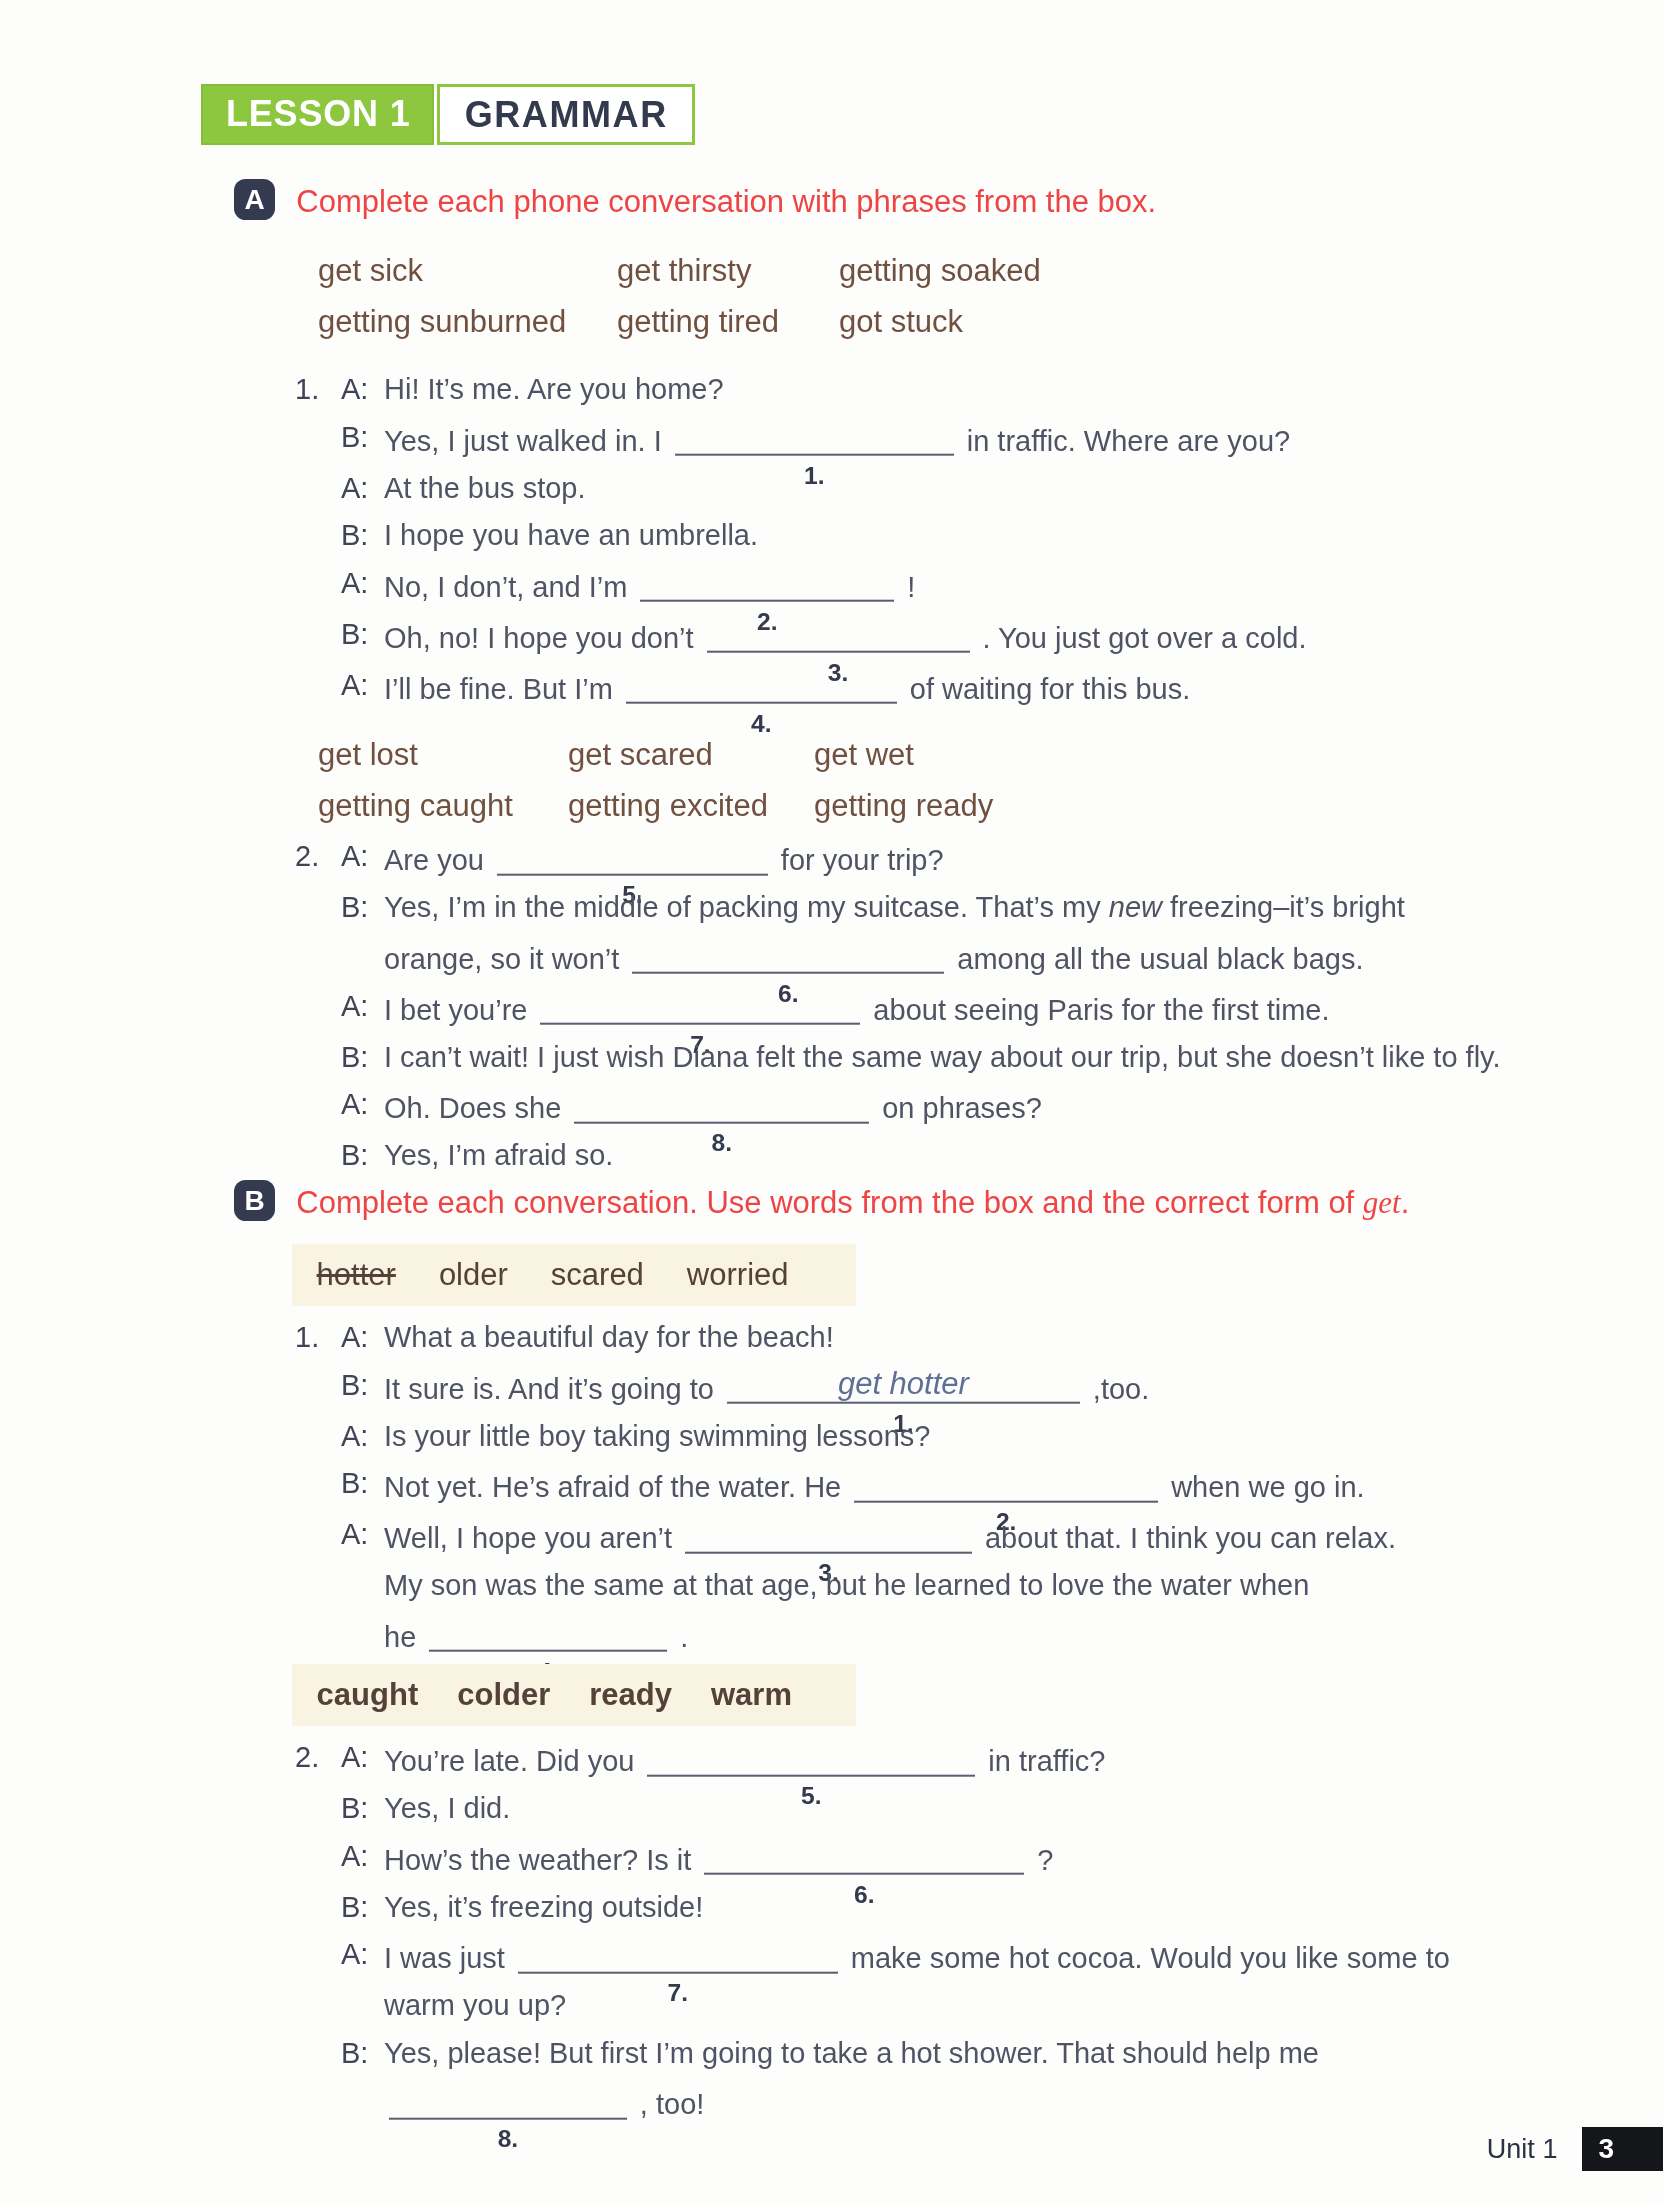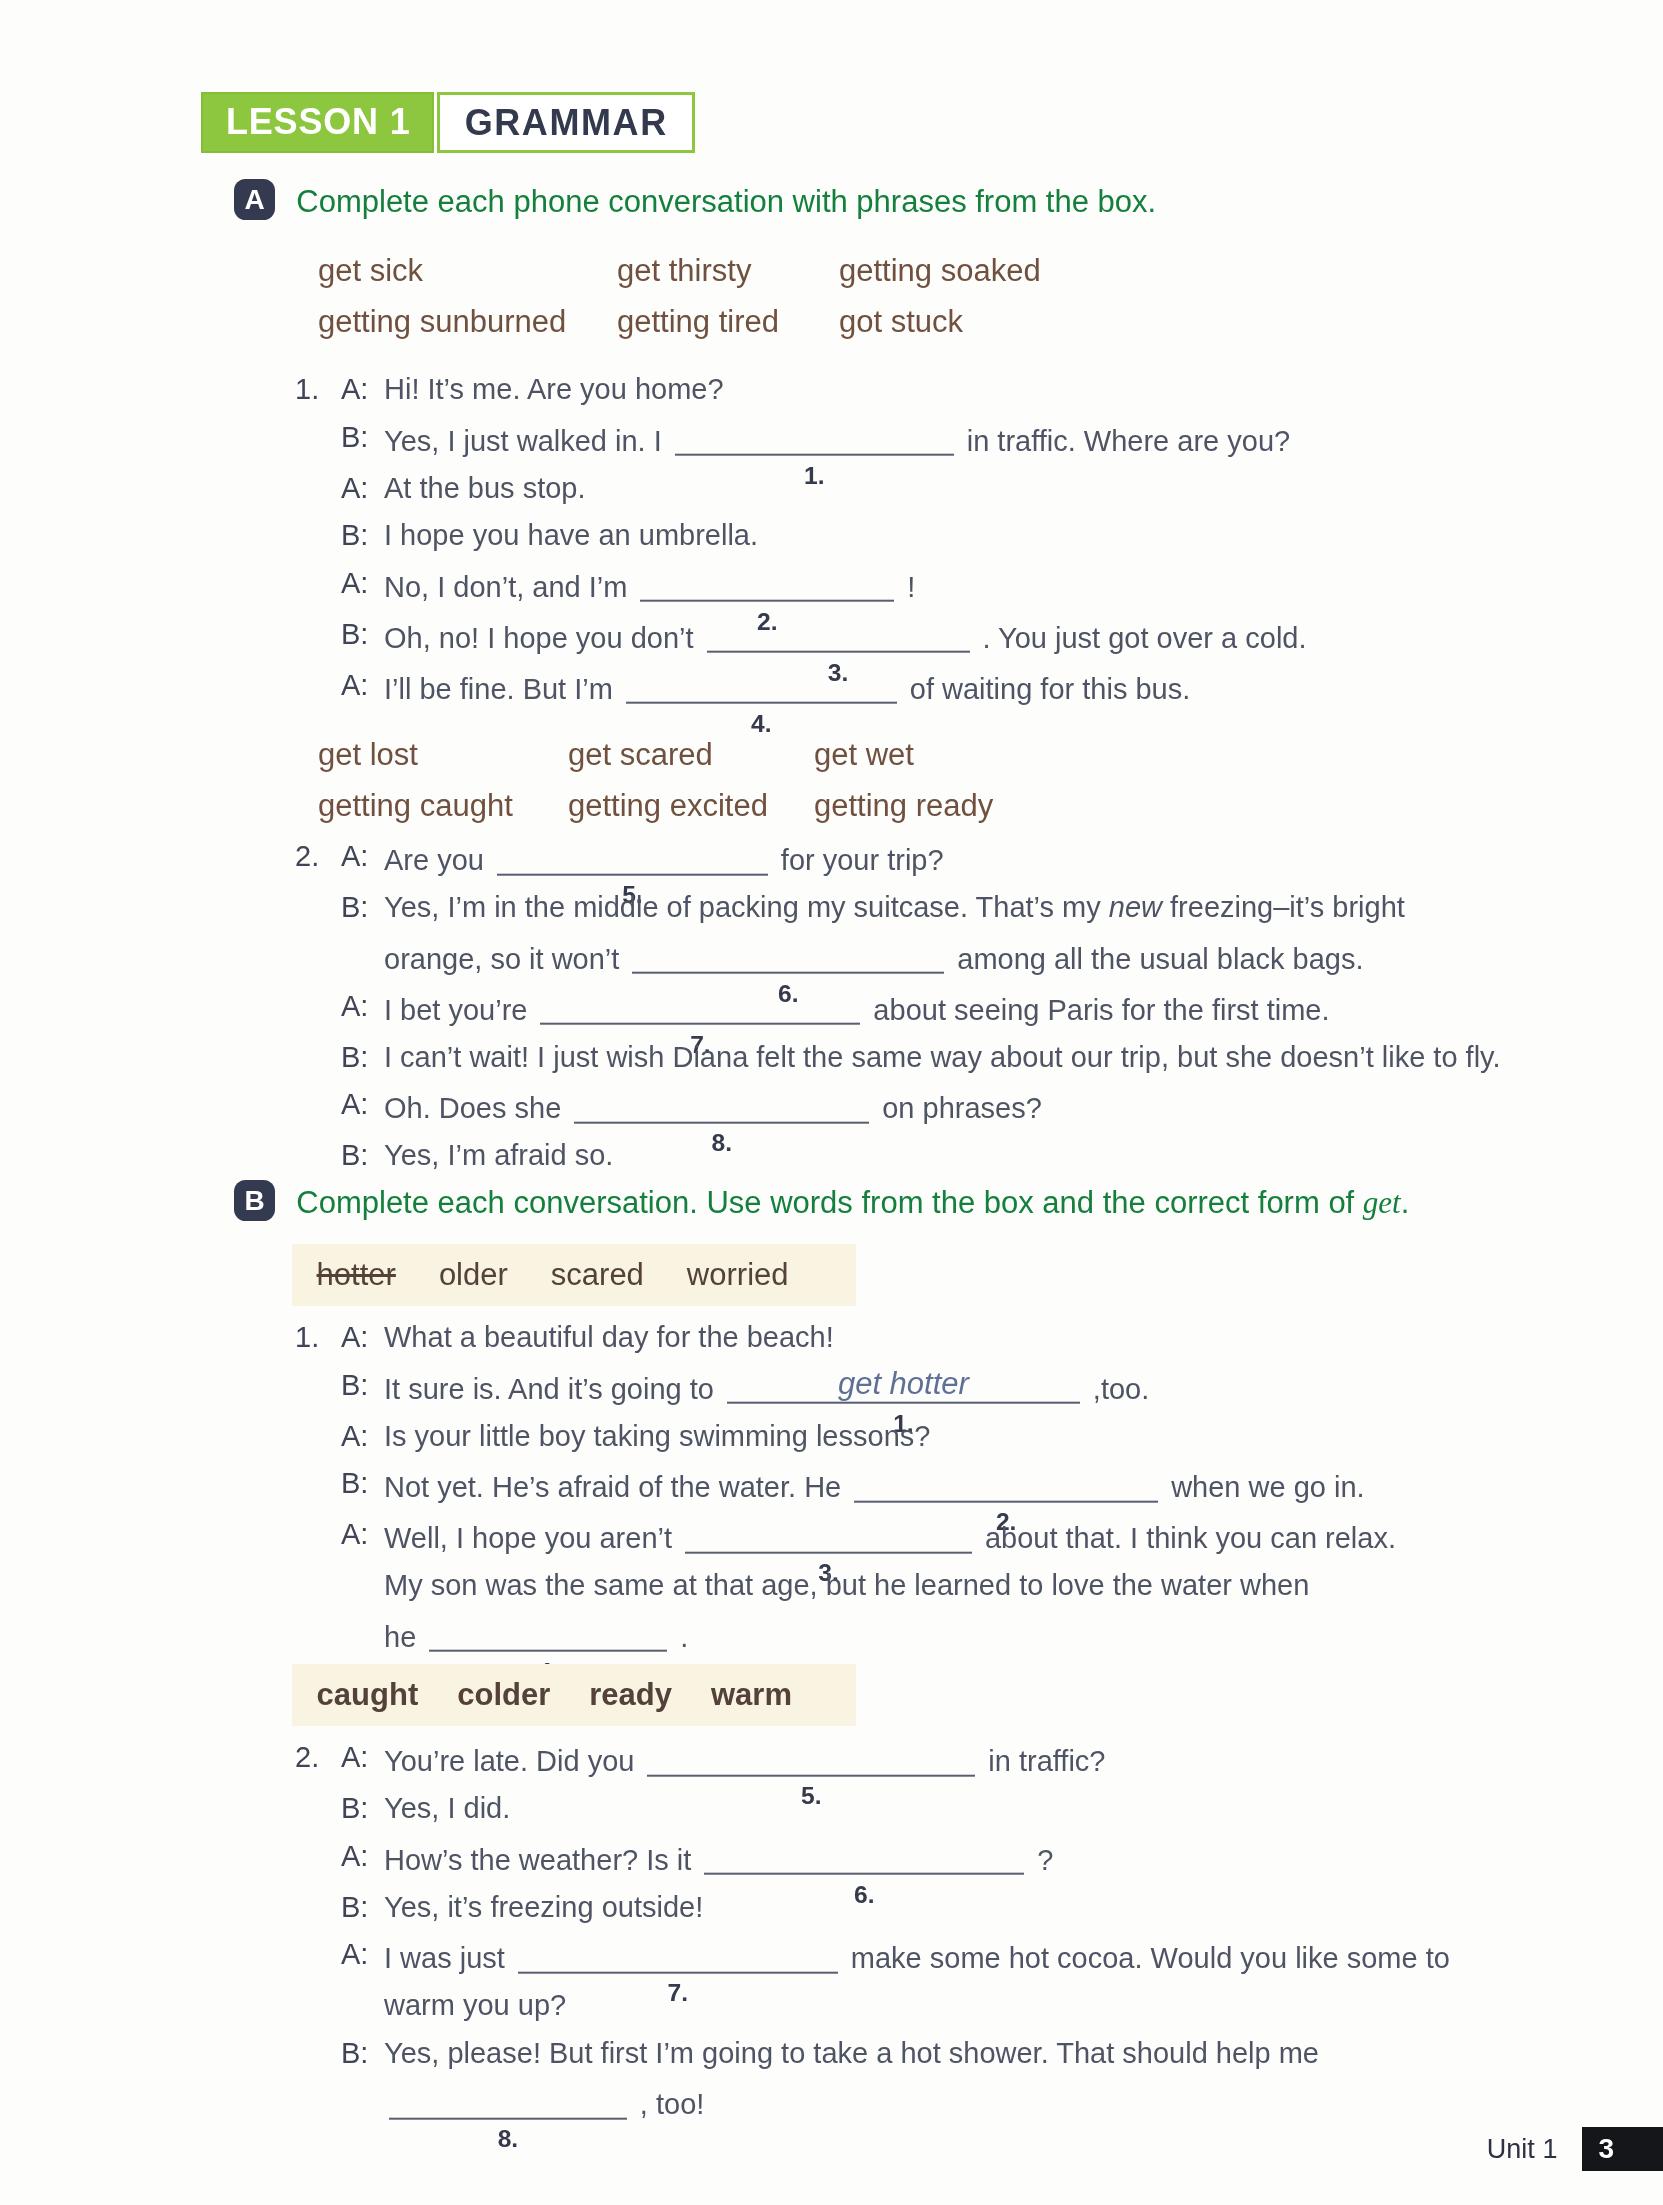--- a/index.html
+++ b/index.html
@@ -2,41 +2,41 @@
 <html style="font-size:13px"><head>
 <meta charset="utf-8">
 <style>
   html,body { margin:0; padding:0; background:#e8e8e8; }
   .page {
     position:relative; width:1664px; height:2205px; margin:0 auto;
     background:#fdfdfc; font-family:"Liberation Sans", sans-serif;
     color:#4f5464; overflow:hidden;
   }
   
-  .lesson-header { position:absolute; top:92px; left:201px; display:flex; align-items:stretch; }
+  .lesson-header { position:absolute; top:84px; left:201px; display:flex; align-items:stretch; }
   .lesson-tab {
     background:#8dc63f; border:2.5px solid #85bd37; color:#ffffff;
     font-weight:bold; font-size:36px; letter-spacing:0.8px;
     padding:6.6px 21.3px 8.2px 23px; display:flex; align-items:center;
   }
   .grammar-tab {
     background:#ffffff; border:3.3px solid #8dc63f; color:#343a4d;
     font-weight:bold; font-size:36px; letter-spacing:1.6px;
     padding:6.6px 24.6px; margin-left:3.3px; display:flex; align-items:center;
   }
   
   .section-head { position:absolute; left:234px; display:flex; }
   #a-head { top:179px; }
   #b-head { top:1180px; }
   .badge {
     width:41px; height:41px; flex:none; background:#343a4f; border-radius:11.5px;
     color:#fff; font-weight:bold; font-size:28px;
     display:flex; align-items:center; justify-content:center; margin-right:21.3px;
   }
-  .instruction { font-size:31px; color:#15803d; padding-top:4.9px; }
+  .instruction { font-size:31px; color:#ef4444; padding-top:4.9px; }
   .instruction .it { font-style:italic;font-family:Liberation Serif, serif; }
   
   .wordbox { position:absolute; font-size:31px; color:#70503f; }
   .wordbox.grid  { display:grid; grid-template-columns:299px 222px auto; row-gap:14.8px; }
   .wordbox.grid2 { display:grid; grid-template-columns:250px 246px auto; row-gap:14.8px; }
   .wordbox.row   { display:flex; background:#f9f4e2; padding:13px 24.6px; color:#54413a; }
   #a-box1 { top:253px;  left:318px; }
   #a-box2 { top:737px;  left:318px; }
   #b-box1 { top:1244px; left:292px; }
   #b-box1 .chip { margin-right:43px; }

